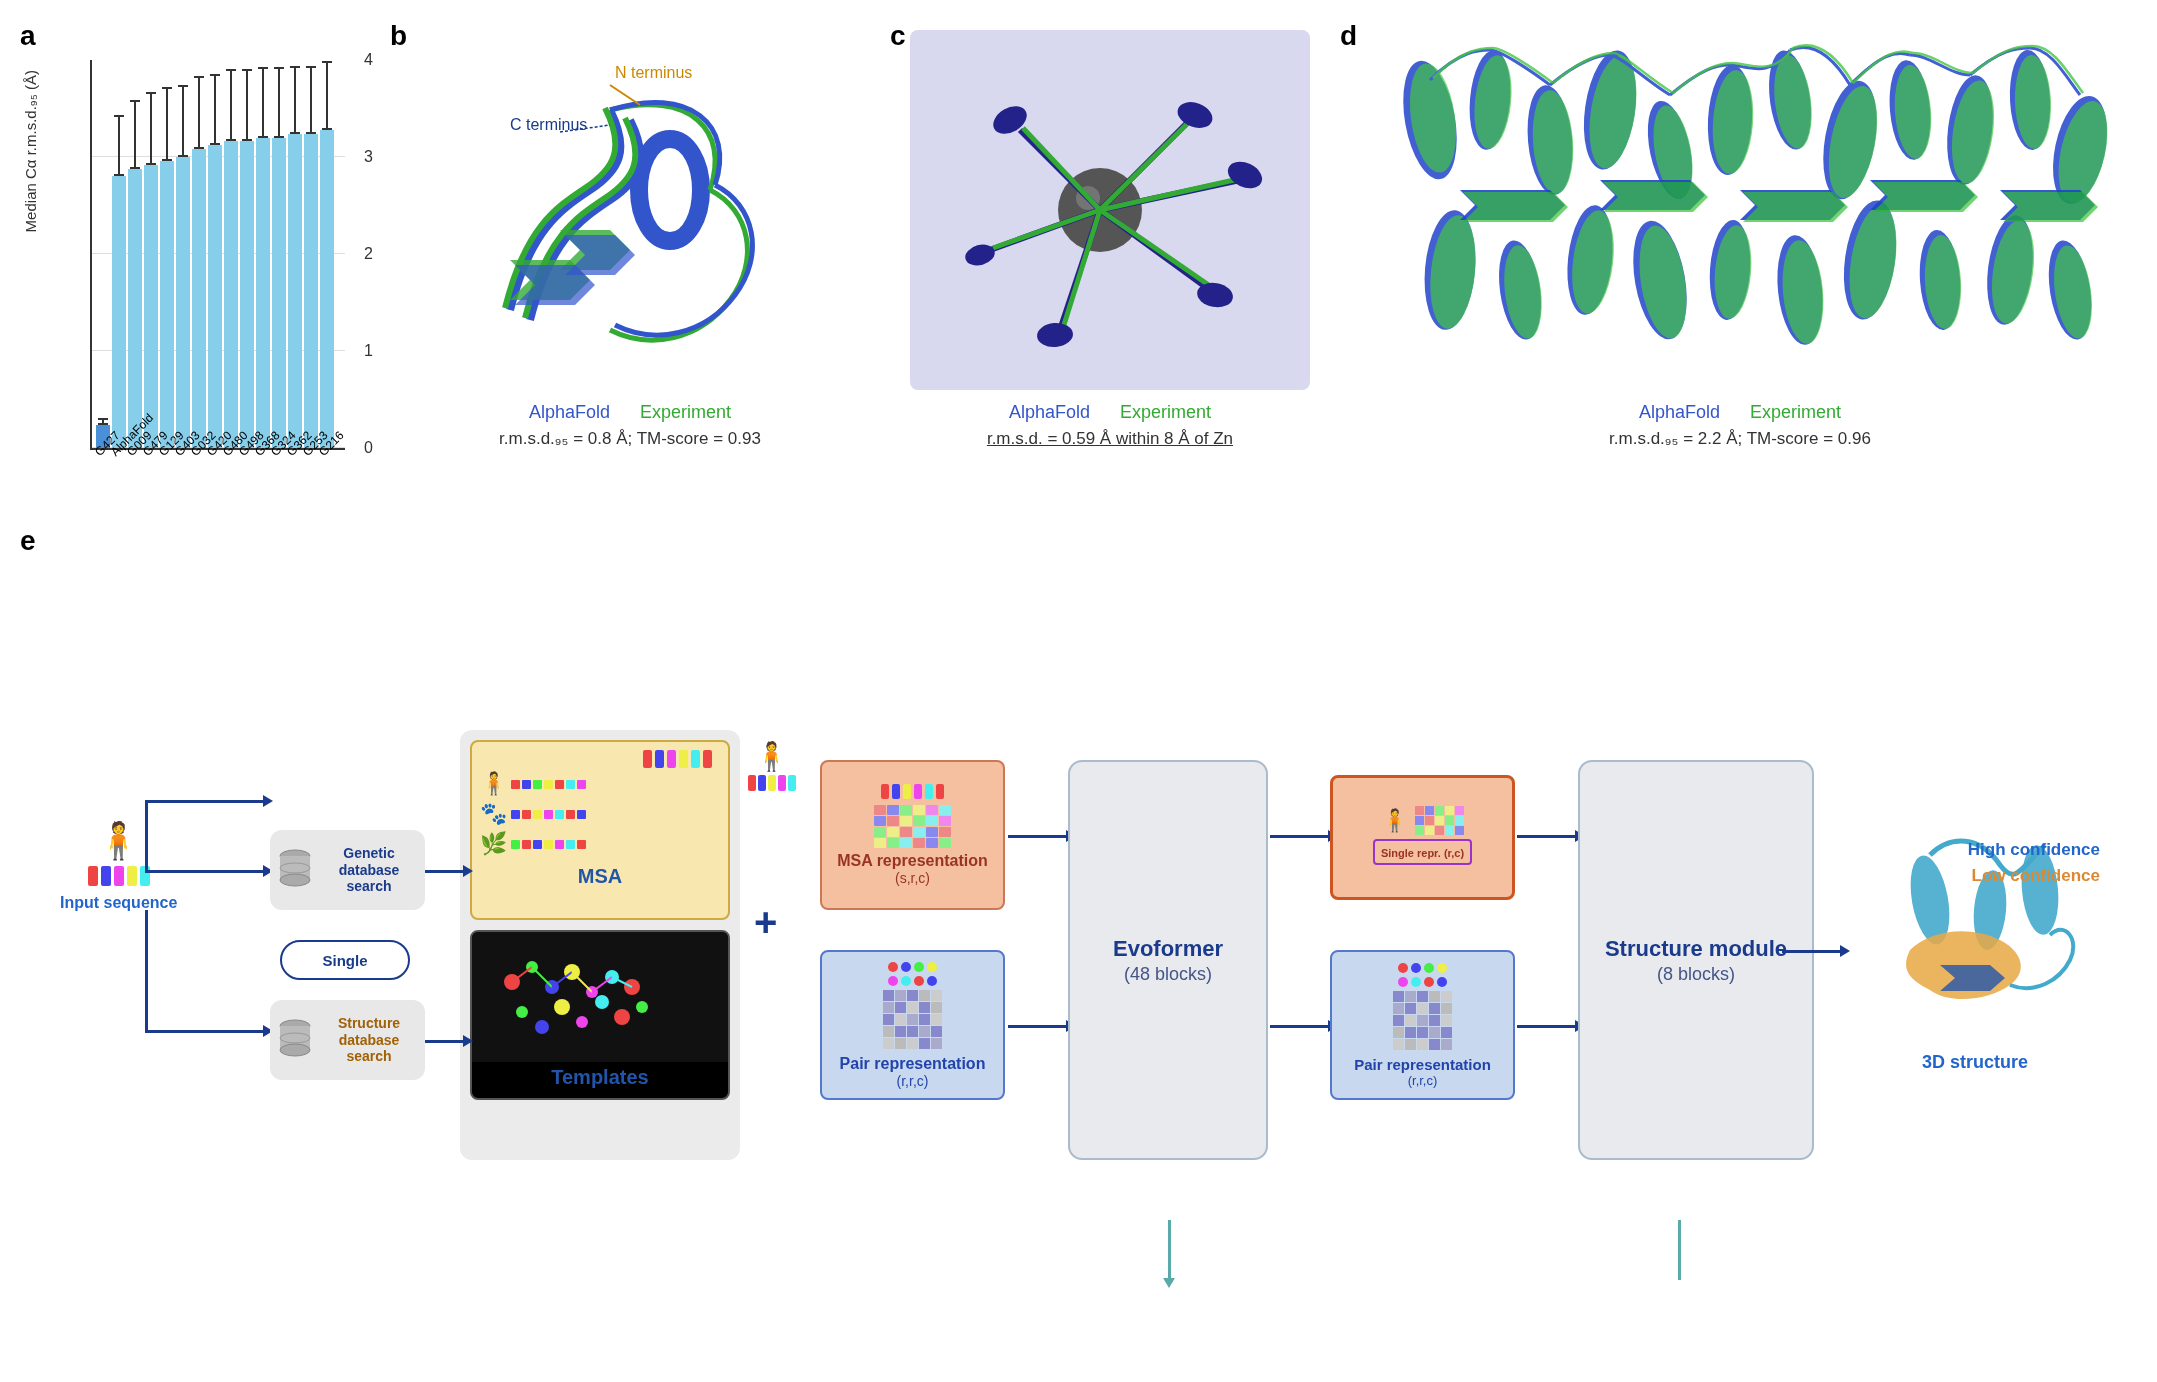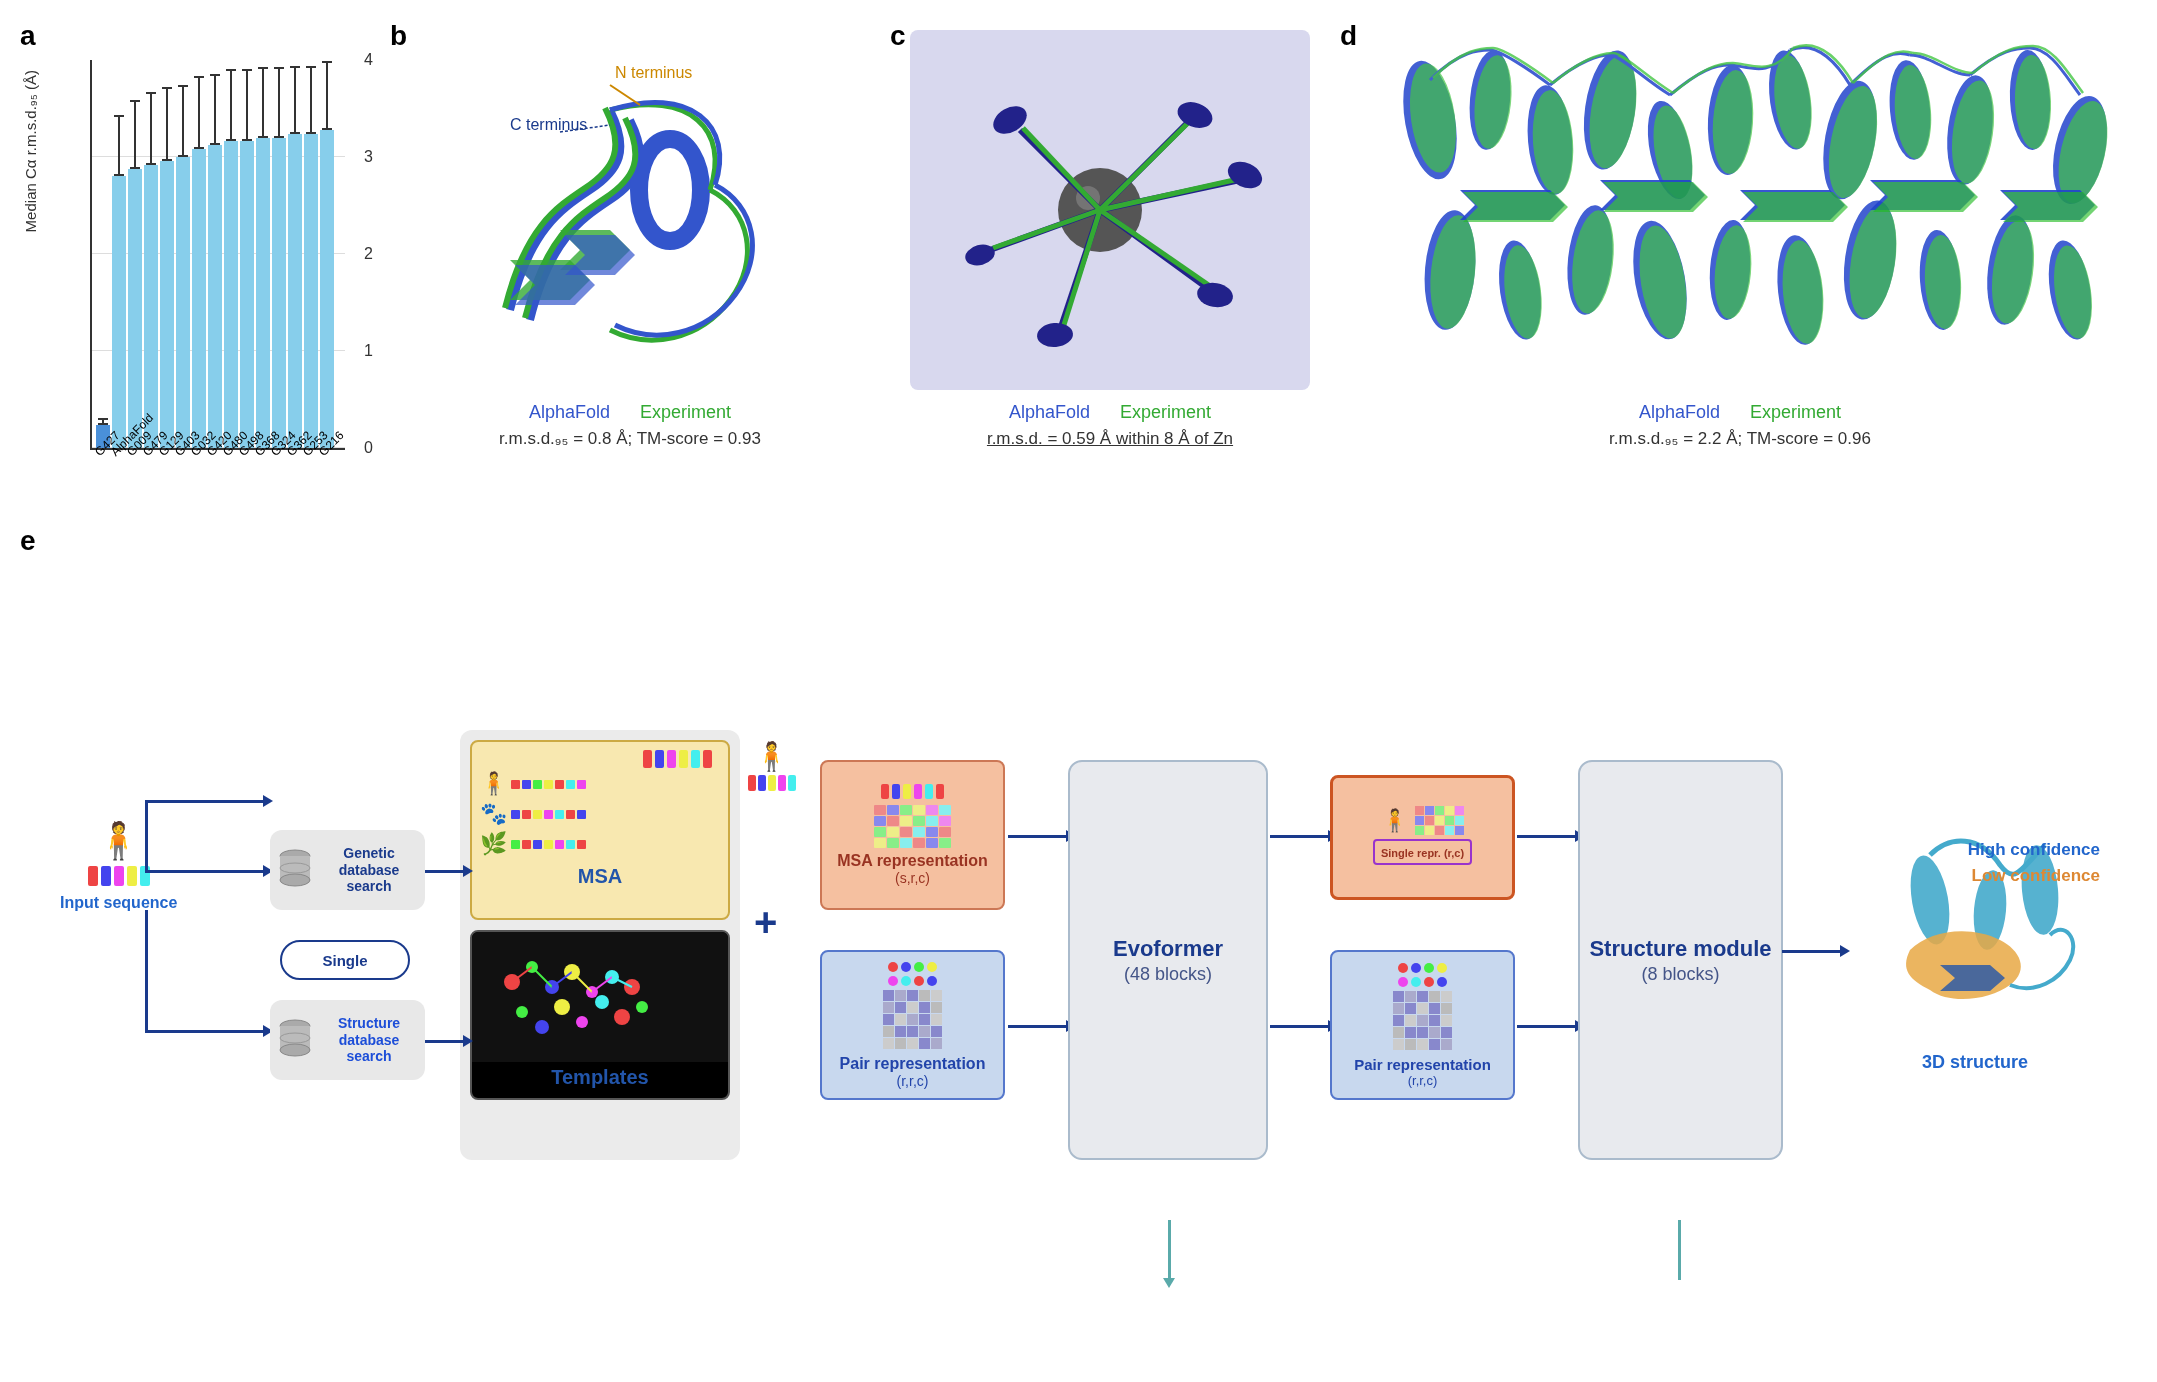--- a/index.html
+++ b/index.html
@@ -567,21 +567,21 @@
 
     <div style="position:absolute; left:250px; top:480px; width:155px; height:80px; background:#e8e8e8; border-radius:12px; display:flex; align-items:center; justify-content:center; text-align:center; padding:8px;">
       <div style="margin-right:8px;">
         <svg width="35" height="40" viewBox="0 0 35 40">
           <ellipse cx="17" cy="8" rx="15" ry="6" fill="#aaa" stroke="#888" stroke-width="1"></ellipse>
           <rect x="2" y="8" width="30" height="24" fill="#bbb" stroke="none"></rect>
           <ellipse cx="17" cy="32" rx="15" ry="6" fill="#aaa" stroke="#888" stroke-width="1"></ellipse>
           <ellipse cx="17" cy="20" rx="15" ry="5" fill="none" stroke="#999" stroke-width="1"></ellipse>
         </svg>
       </div>
-      <span style="font-size:14px; color:#1d4ed8; font-weight:600; line-height:1.2;">Structure database search</span>
+      <span style="font-size:14px; color:#a16207; font-weight:600; line-height:1.2;">Structure database search</span>
     </div>
 
     <div style="position:absolute; left:440px; top:210px; width:280px; height:430px; background:#ebebeb; border-radius:12px; padding:10px;">
 
       <div style="position:relative; background:#f8e8b0; border:2px solid #ccaa44; border-radius:8px; padding:8px; margin-bottom:10px; height:180px;">
 
         <div style="display:flex; gap:3px; margin-bottom:3px; justify-content:flex-end; padding-right:8px;">
           <div style="width:9px;height:18px;background:#e44;border-radius:2px;"></div>
           <div style="width:9px;height:18px;background:#44e;border-radius:2px;"></div>
           <div style="width:9px;height:18px;background:#e4e;border-radius:2px;"></div>
@@ -862,21 +862,21 @@
     </div>
 
     <div style="position:absolute; left:1497px; top:315px; width:60px; height:3px; background:#1a3a8c;">
       <div style="position:absolute; right:-8px; top:-5px; border-left:10px solid #1a3a8c; border-top:6px solid transparent; border-bottom:6px solid transparent;"></div>
     </div>
 
     <div style="position:absolute; left:1497px; top:505px; width:60px; height:3px; background:#1a3a8c;">
       <div style="position:absolute; right:-8px; top:-5px; border-left:10px solid #1a3a8c; border-top:6px solid transparent; border-bottom:6px solid transparent;"></div>
     </div>
 
-    <div style="position:absolute; left:1558px; top:240px; width:205px; height:400px; background:#e8eaee; border:2px solid #aabbcc; border-radius:14px; display:flex; align-items:center; justify-content:center; flex-direction:column;">
+    <div style="position:absolute; left:1558px; top:240px; width:236px; height:400px; background:#e8eaee; border:2px solid #aabbcc; border-radius:14px; display:flex; align-items:center; justify-content:center; flex-direction:column;">
       <span style="font-size:22px; font-weight:700; color:#1a3a8c; text-align:center; line-height:1.3;">Structure module</span>
       <span style="font-size:18px; color:#445588; text-align:center;">(8 blocks)</span>
     </div>
 
     <div style="position:absolute; left:1762px; top:430px; width:60px; height:3px; background:#1a3a8c;">
       <div style="position:absolute; right:-8px; top:-5px; border-left:10px solid #1a3a8c; border-top:6px solid transparent; border-bottom:6px solid transparent;"></div>
     </div>
 
     <div style="position:absolute; left:1830px; top:300px; width:250px; height:270px;">
       

